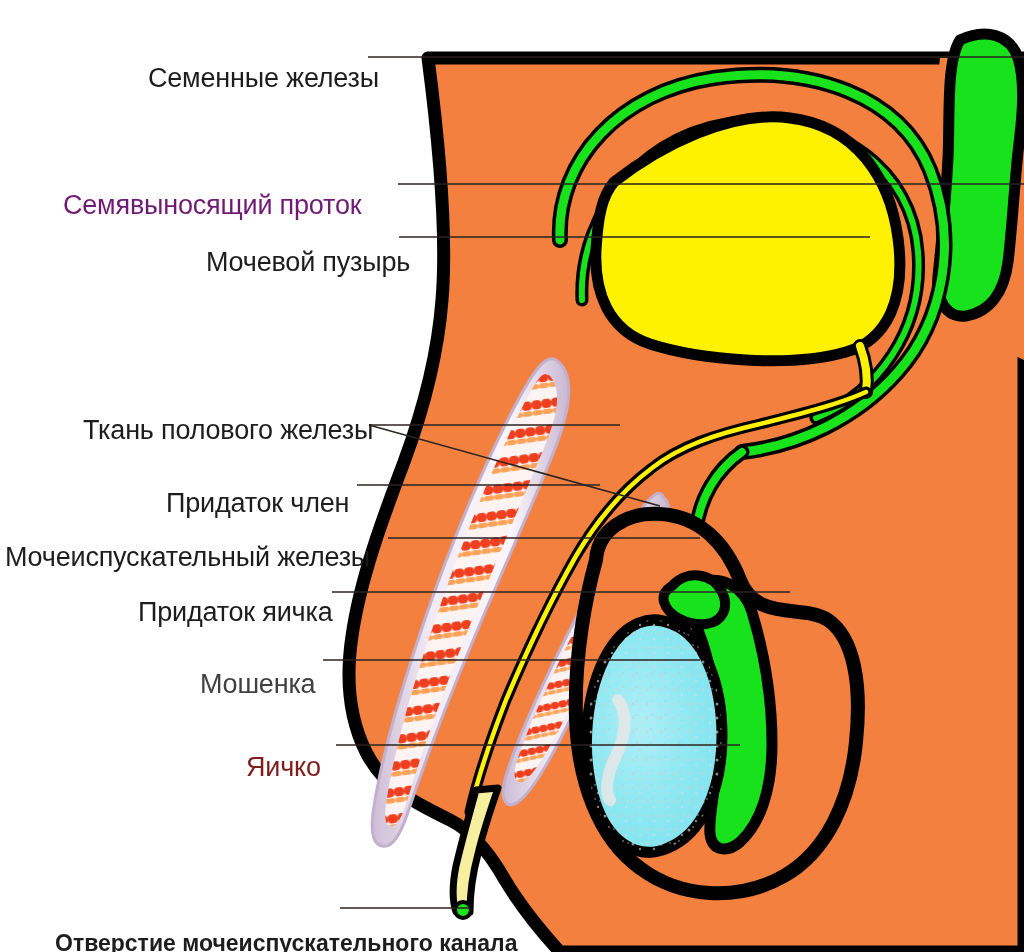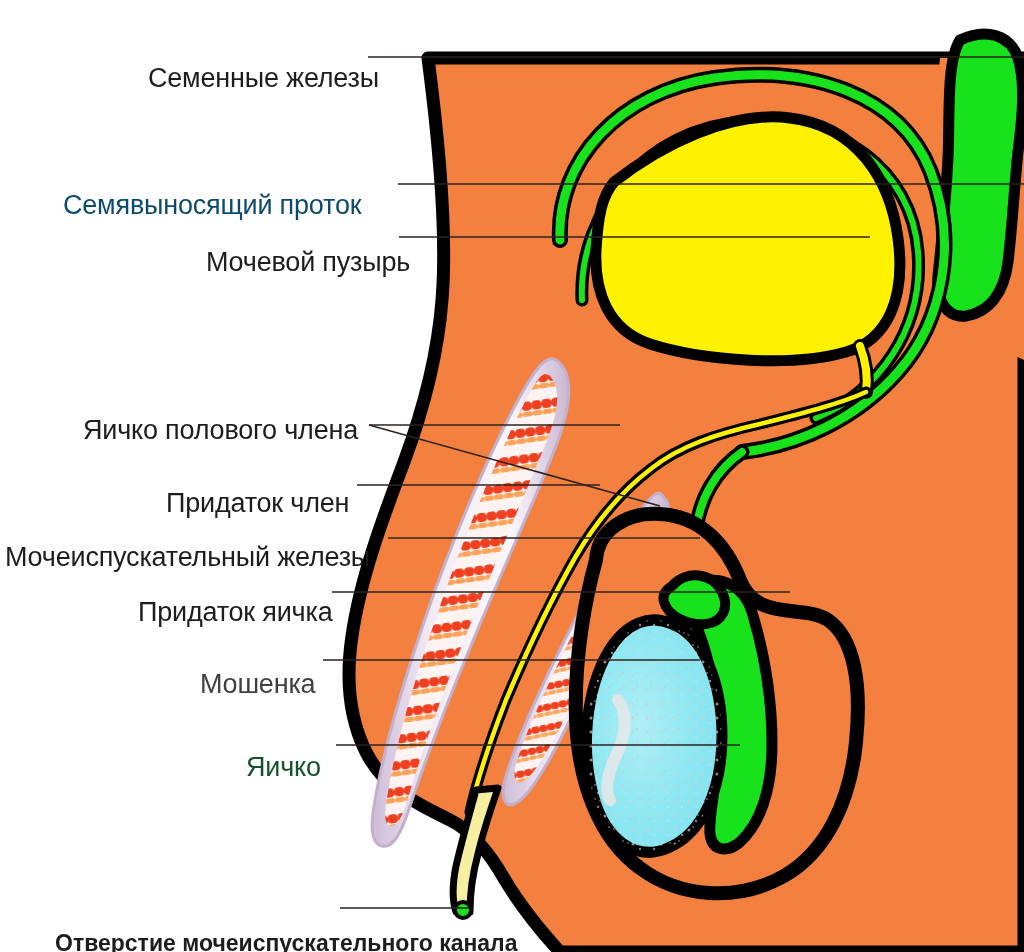--- a/index.html
+++ b/index.html
@@ -251,24 +251,24 @@
         <path d="M 388 538 L 700 538" class="lead" stroke="#2a2320"></path>
         <path d="M 332 592 L 790 592" class="lead" stroke="#2a2320"></path>
         <path d="M 323 660 L 700 660" class="lead" stroke="#2a2320"></path>
         <path d="M 336 745 L 740 745" class="lead" stroke="#2a2320"></path>
         <path d="M 340 908 L 470 908" class="lead" stroke="#2a2320"></path>
       </g>
   </svg>
 
   <div id="label-layer">
       <div class="lbl" style="left: 148px; top: 63px; color: rgb(29, 29, 29);">Семенные железы</div>
-      <div class="lbl" style="left: 63px; top: 190px; color: #0c4a6e;">Семявыносящий проток</div>
+      <div class="lbl" style="left: 63px; top: 190px; color: #701a75;">Семявыносящий проток</div>
       <div class="lbl" style="left: 186px; top: 247px; color: rgb(29, 29, 29); margin-left: 20px;">Мочевой пузырь</div>
-      <div class="lbl" style="left: 83px; top: 415px; color: rgb(29, 29, 29);">Яичко полового члена</div>
+      <div class="lbl" style="left: 83px; top: 415px; color: rgb(29, 29, 29);">Ткань полового железы</div>
       <div class="lbl" style="left: 166px; top: 488px; color: rgb(29, 29, 29);">Придаток член</div>
       <div class="lbl" style="left: 5px; top: 542px; color: rgb(29, 29, 29);">Мочеиспускательный железы</div>
       <div class="lbl" style="left: 128px; top: 597px; color: rgb(29, 29, 29); margin-left: 10px;">Придаток яичка</div>
       <div class="lbl" style="left: 200px; top: 669px; color: #404040;">Мошенка</div>
-      <div class="lbl" style="left: 246px; top: 752px; color: #14532d;">Яичко</div>
+      <div class="lbl" style="left: 246px; top: 752px; color: #7f1d1d;">Яичко</div>
       <div class="lbl bold" style="left: 55px; top: 928px; color: rgb(29, 29, 29);">Отверстие мочеиспускательного канала</div>
     </div>
 
 </div>
 
 </body></html>

